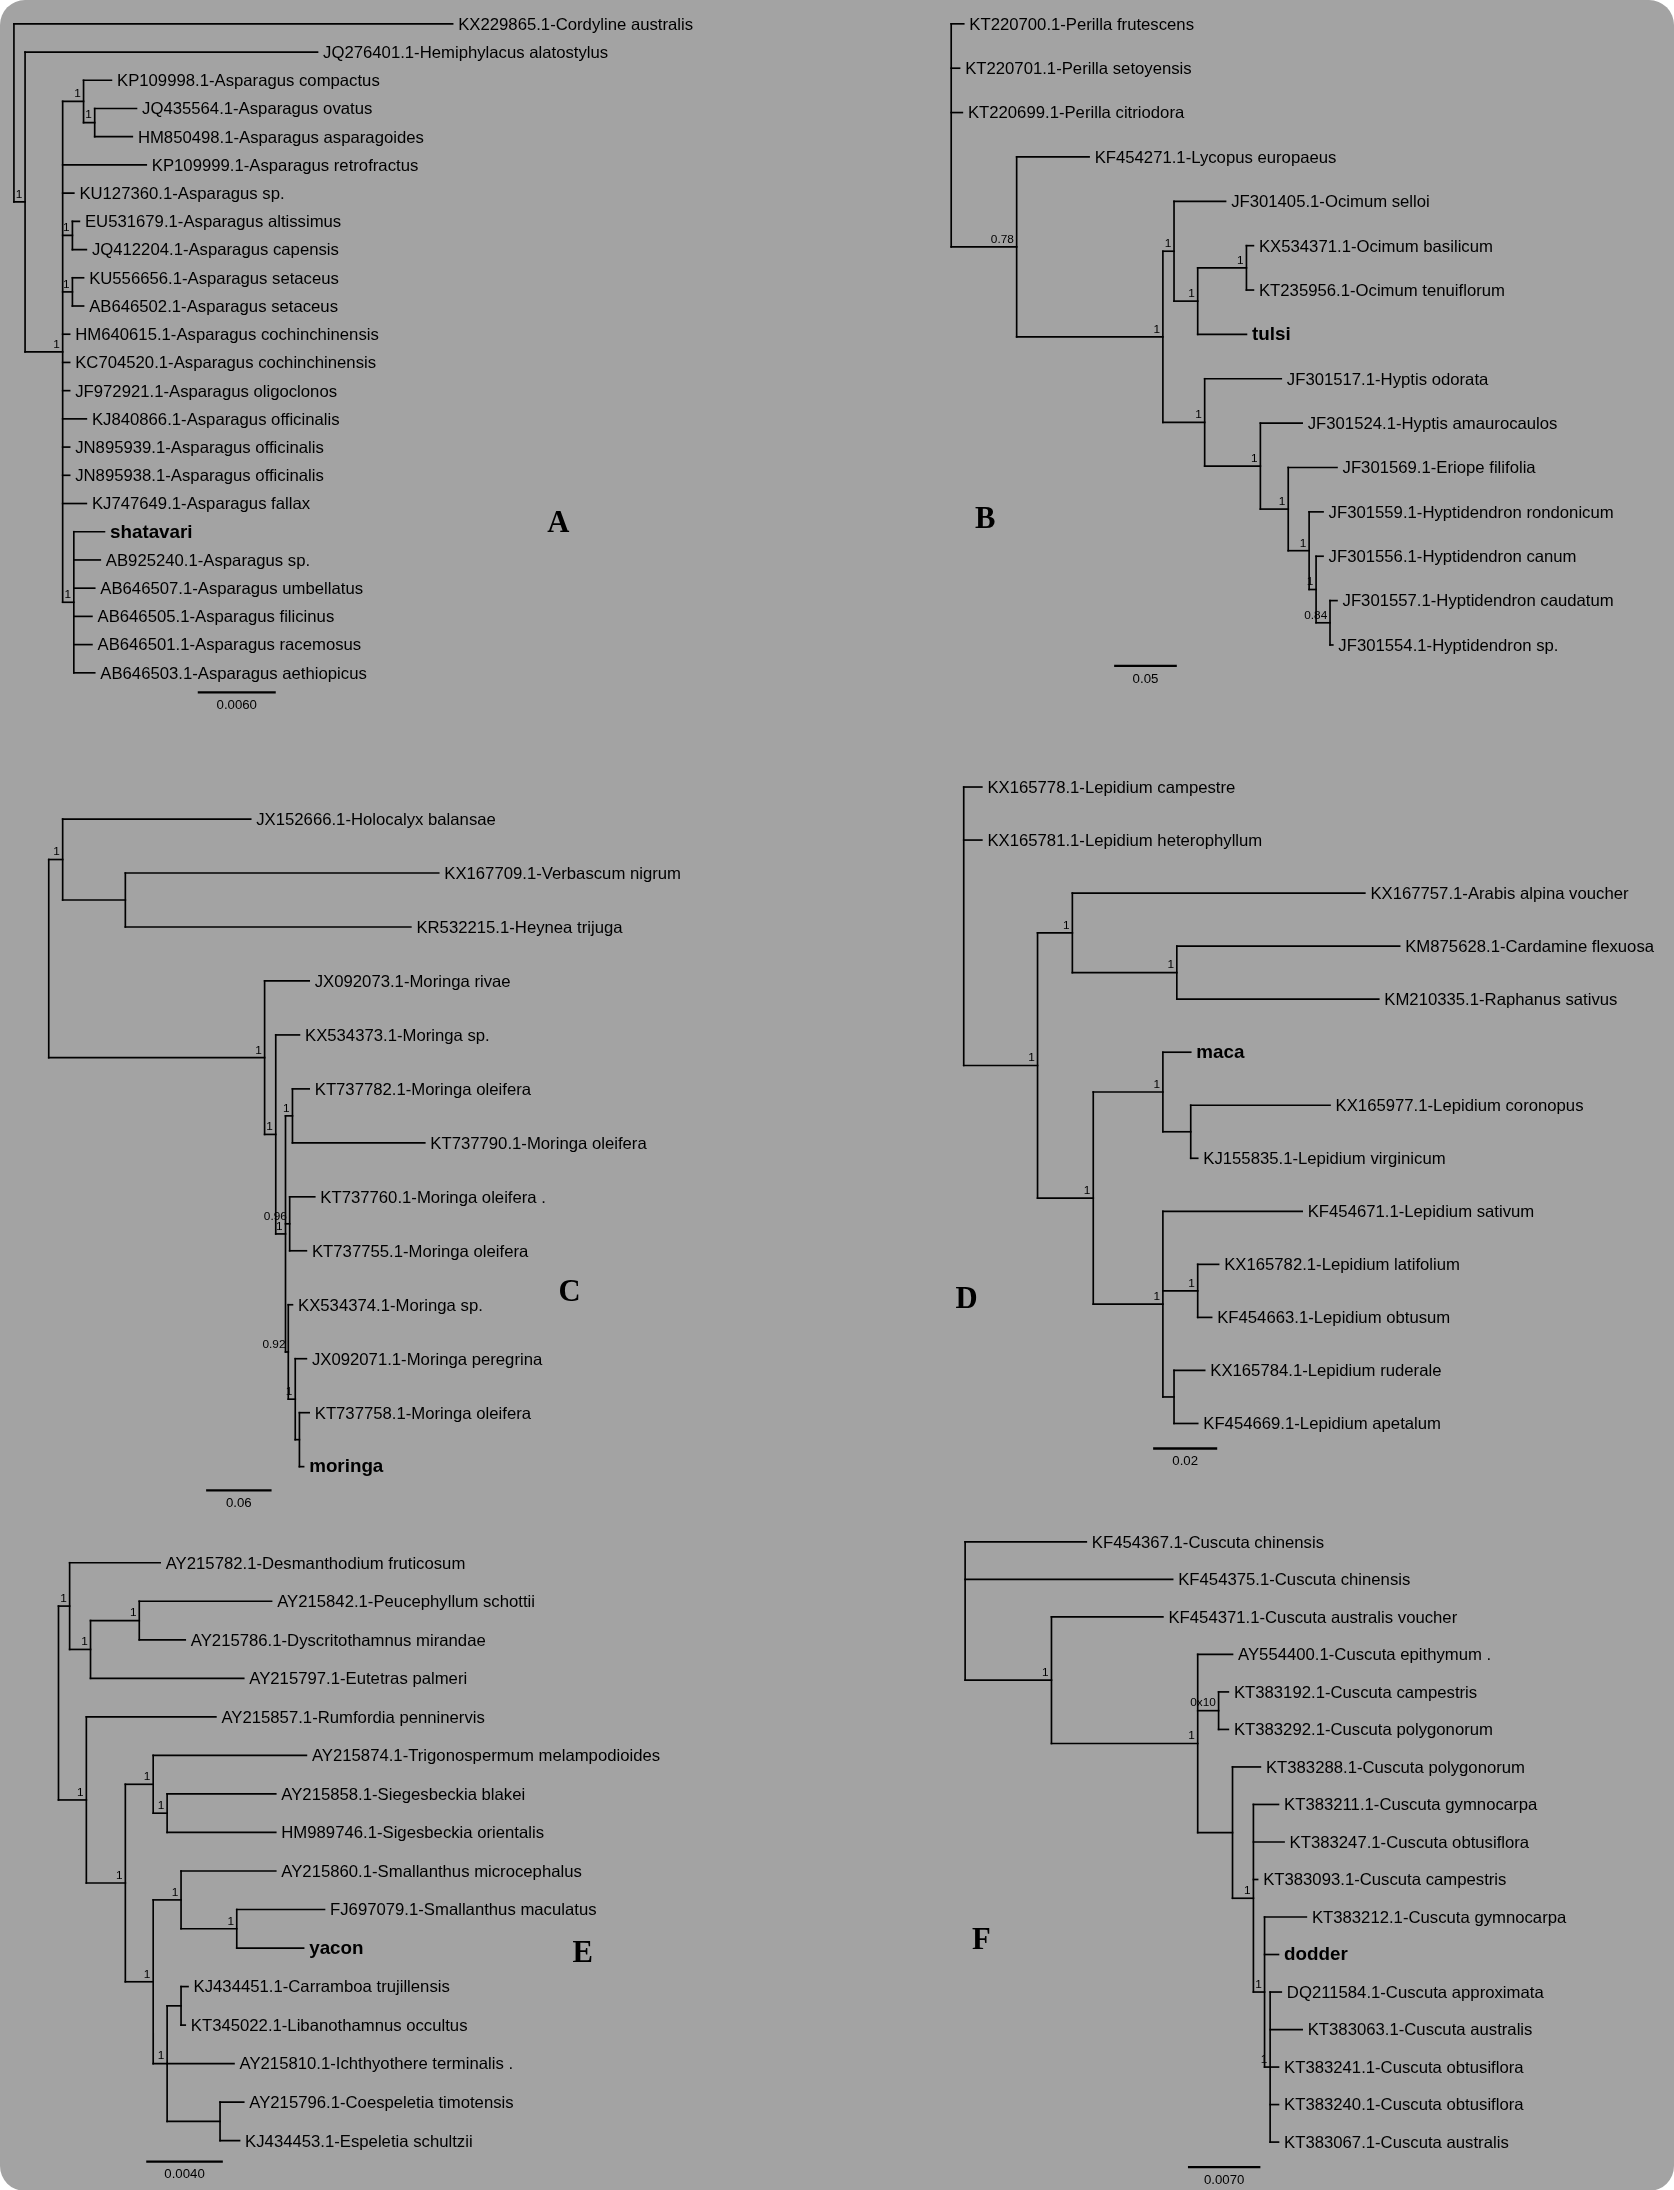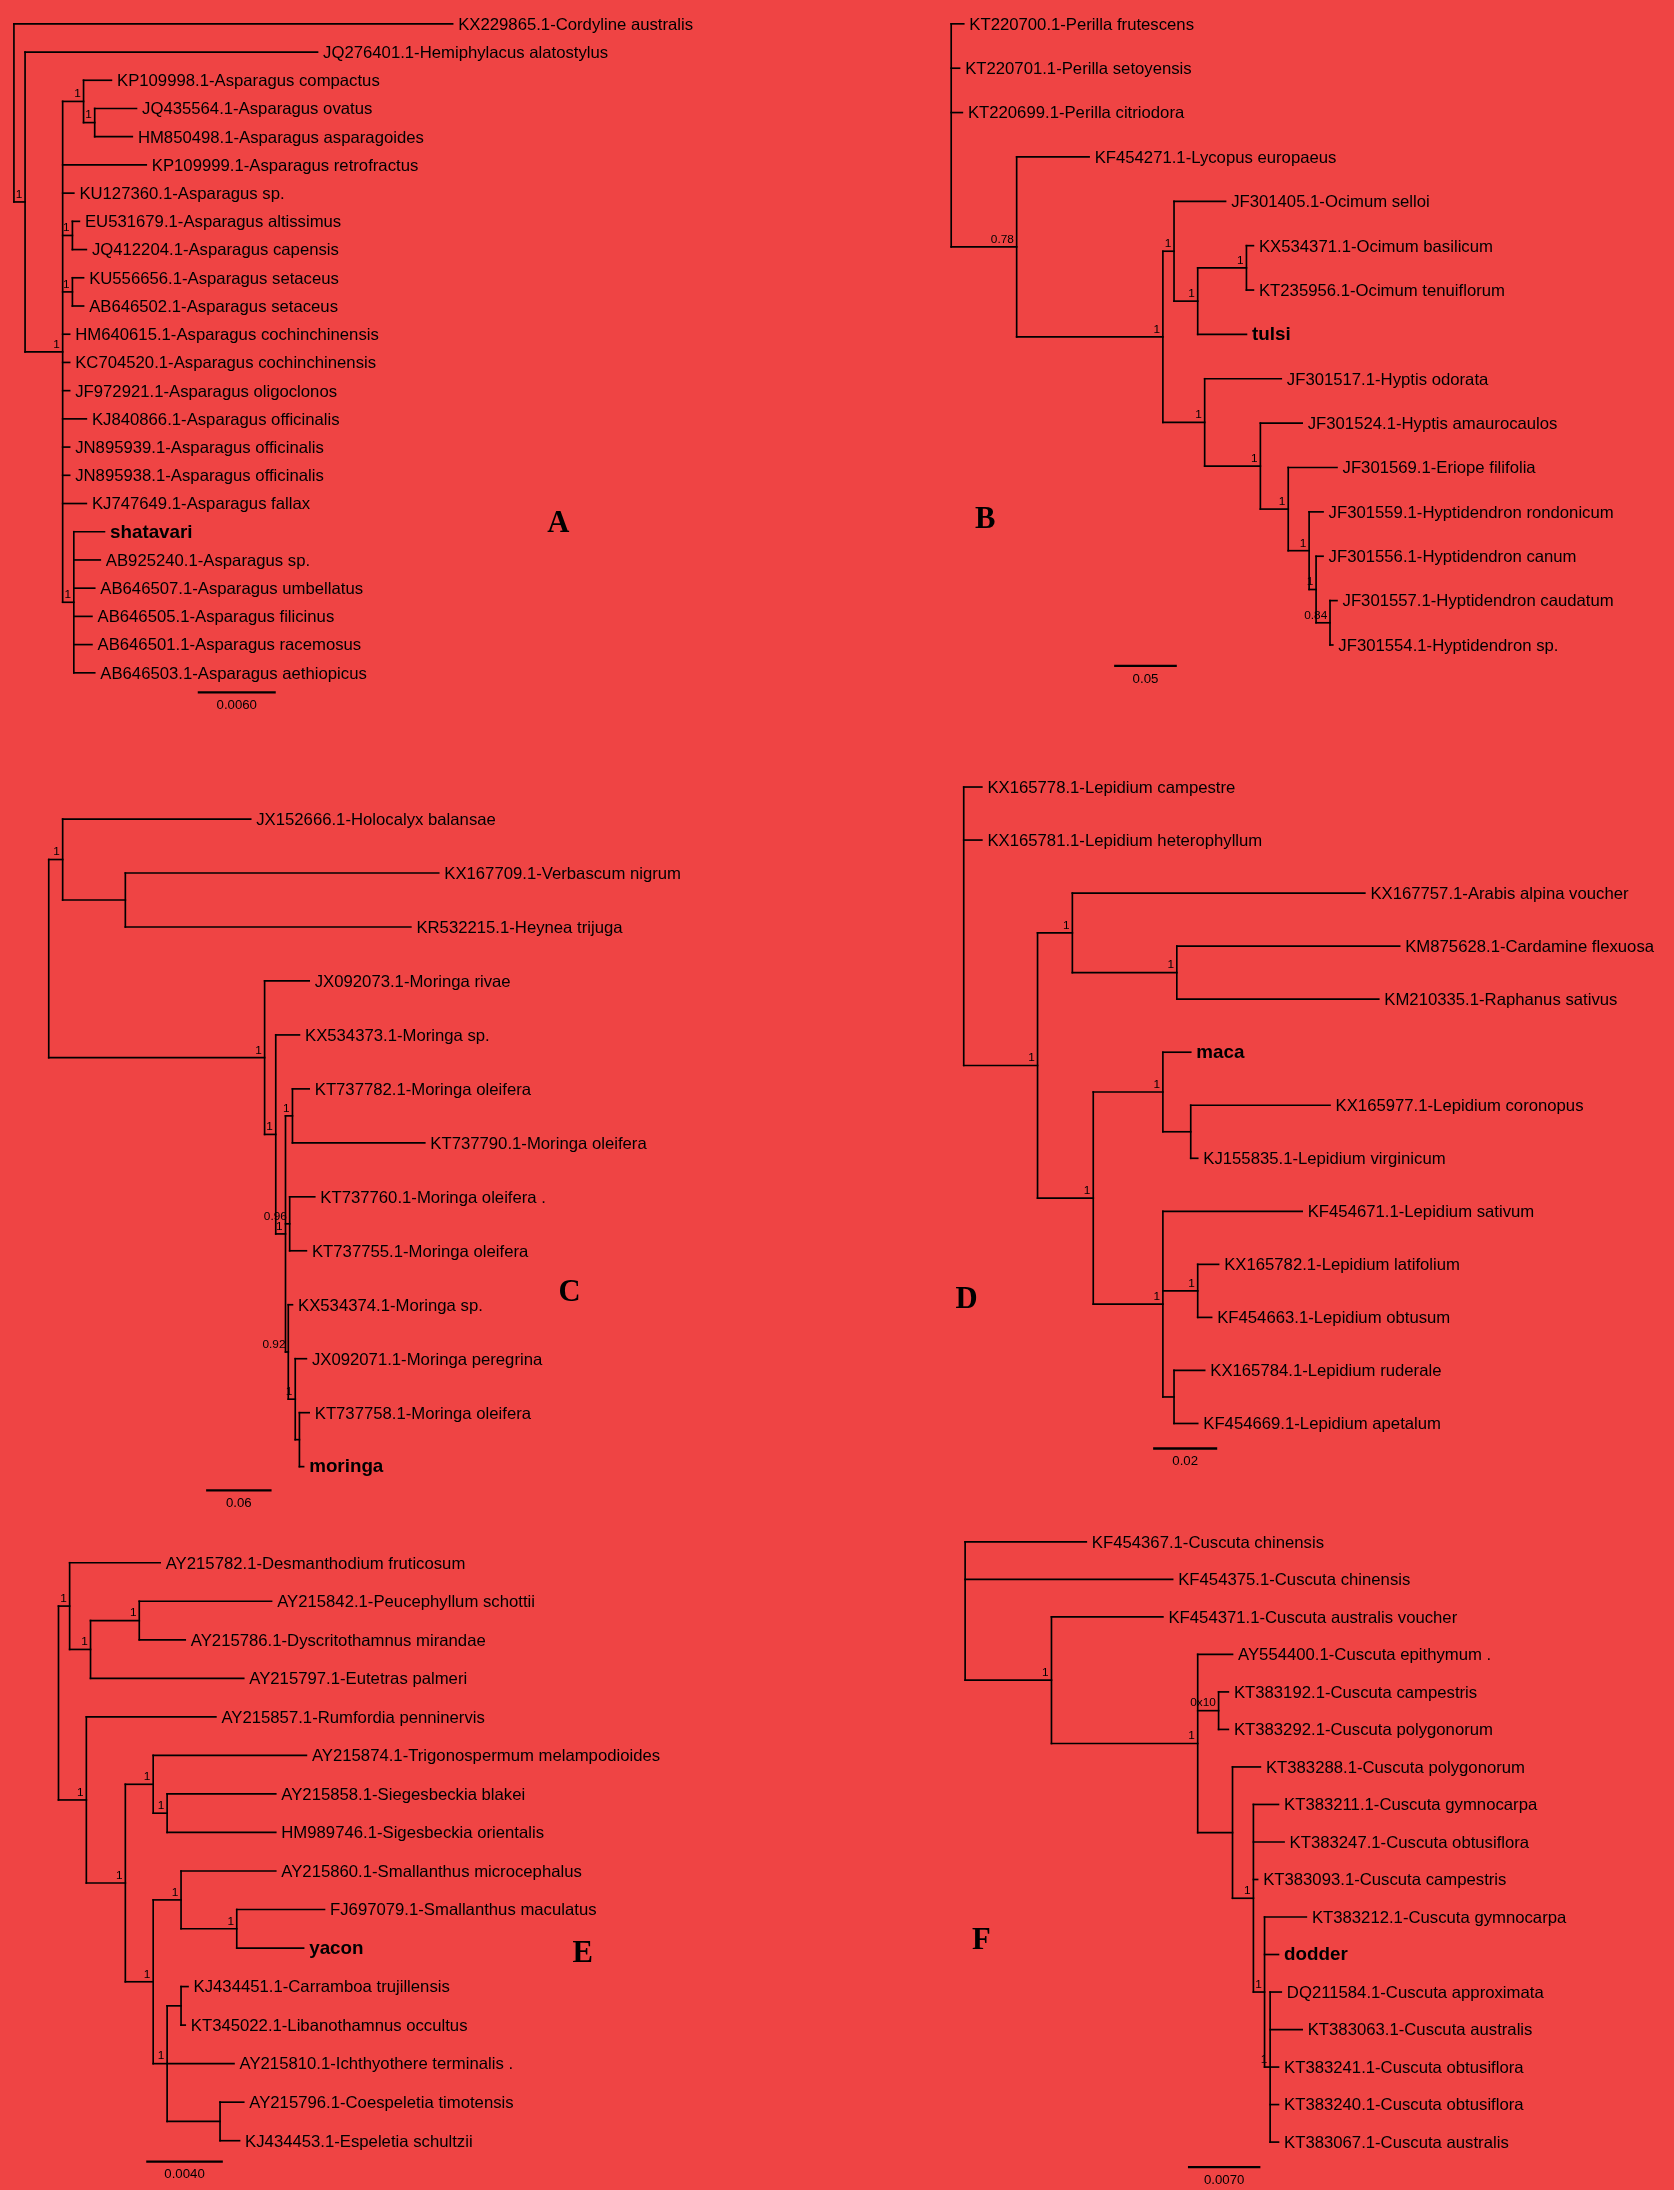--- a/index.html
+++ b/index.html
@@ -4,22 +4,23 @@
 <style>
   html, body {
     margin: 0;
     padding: 0;
     background: #ffffff;
   }
   #figure-wrap {
     width: 1674px;
     height: 2191px;
     position: relative;
-    background: #ef4444;
+    background: #a3a3a3;
     overflow: hidden;
+    border-radius: 25px;
   }
   #figure-svg {
     display: block;
     font-family: "Liberation Sans", sans-serif;
   }
   .br {
     stroke: #000000;
     stroke-width: 1.2;
     stroke-linecap: square;
     fill: none;

